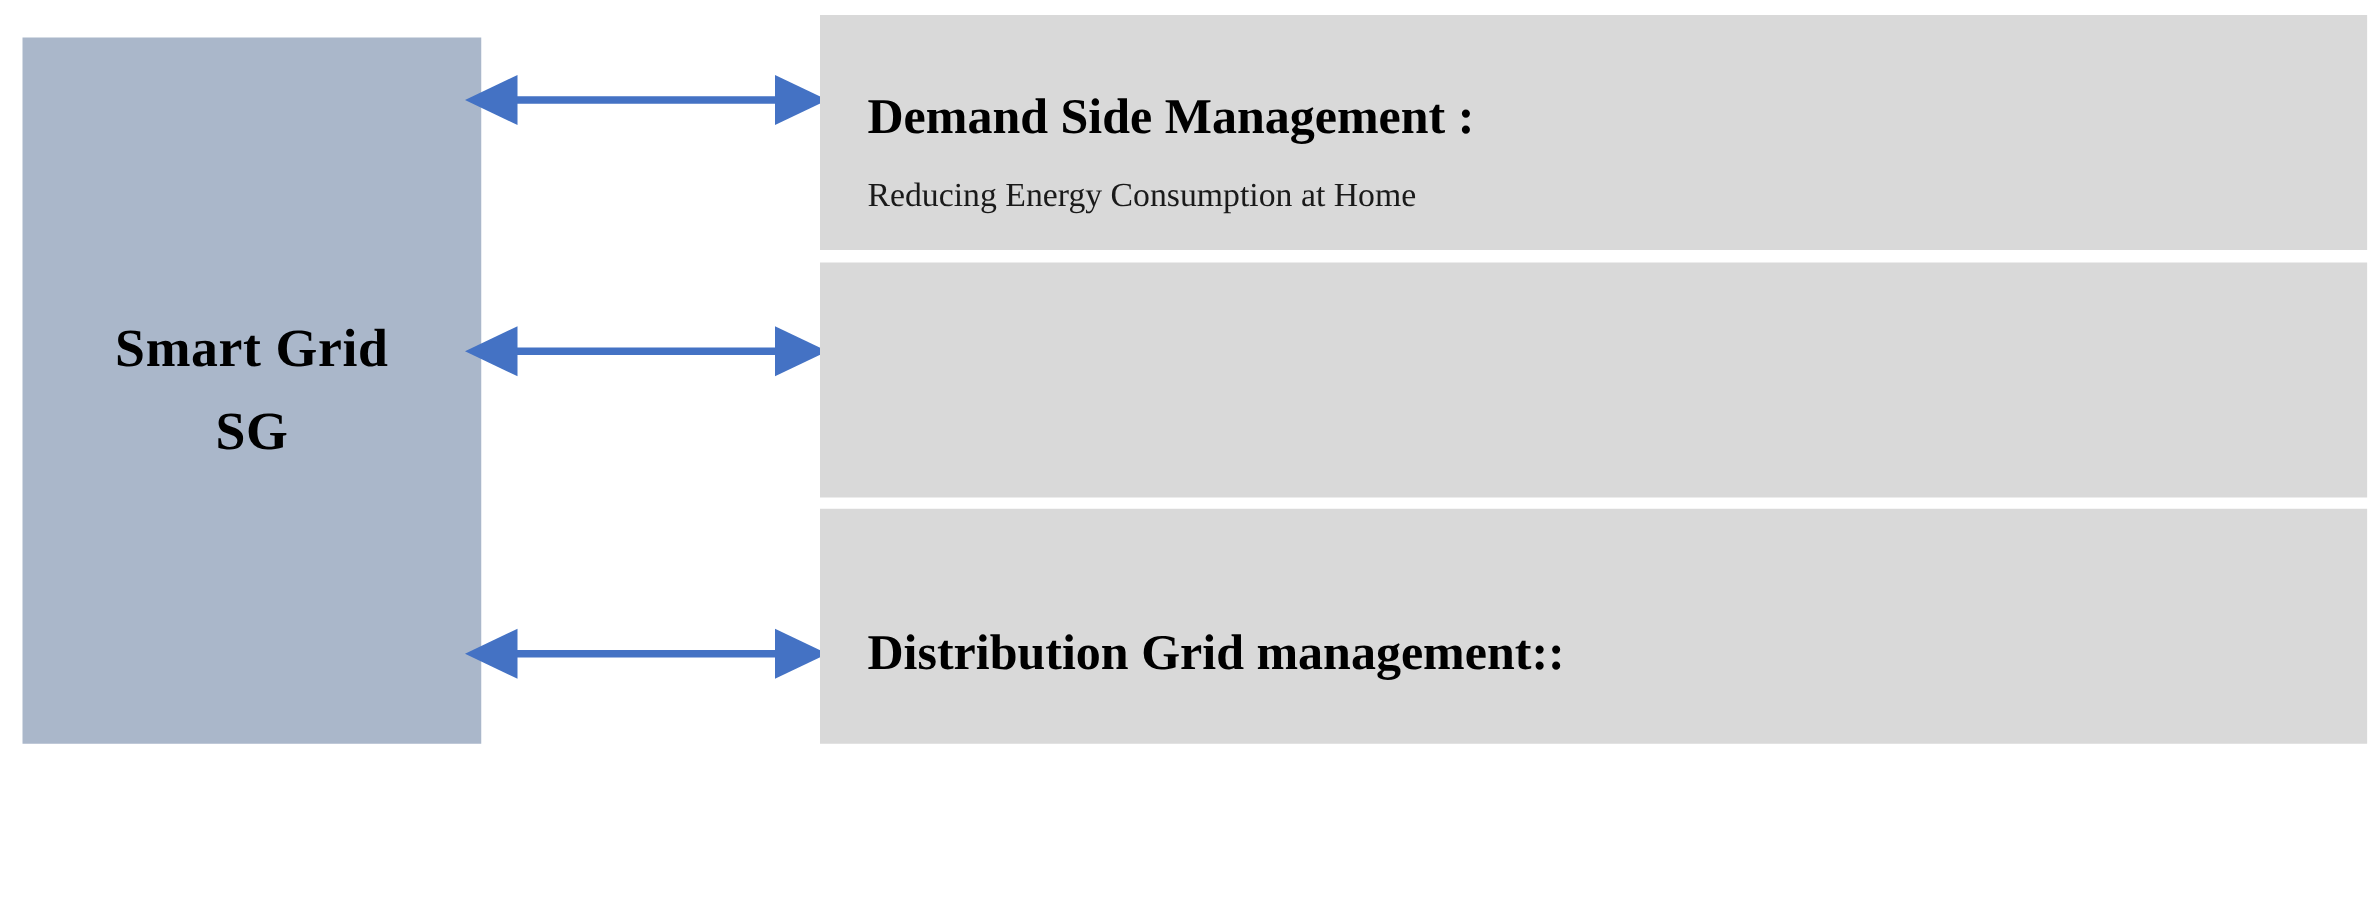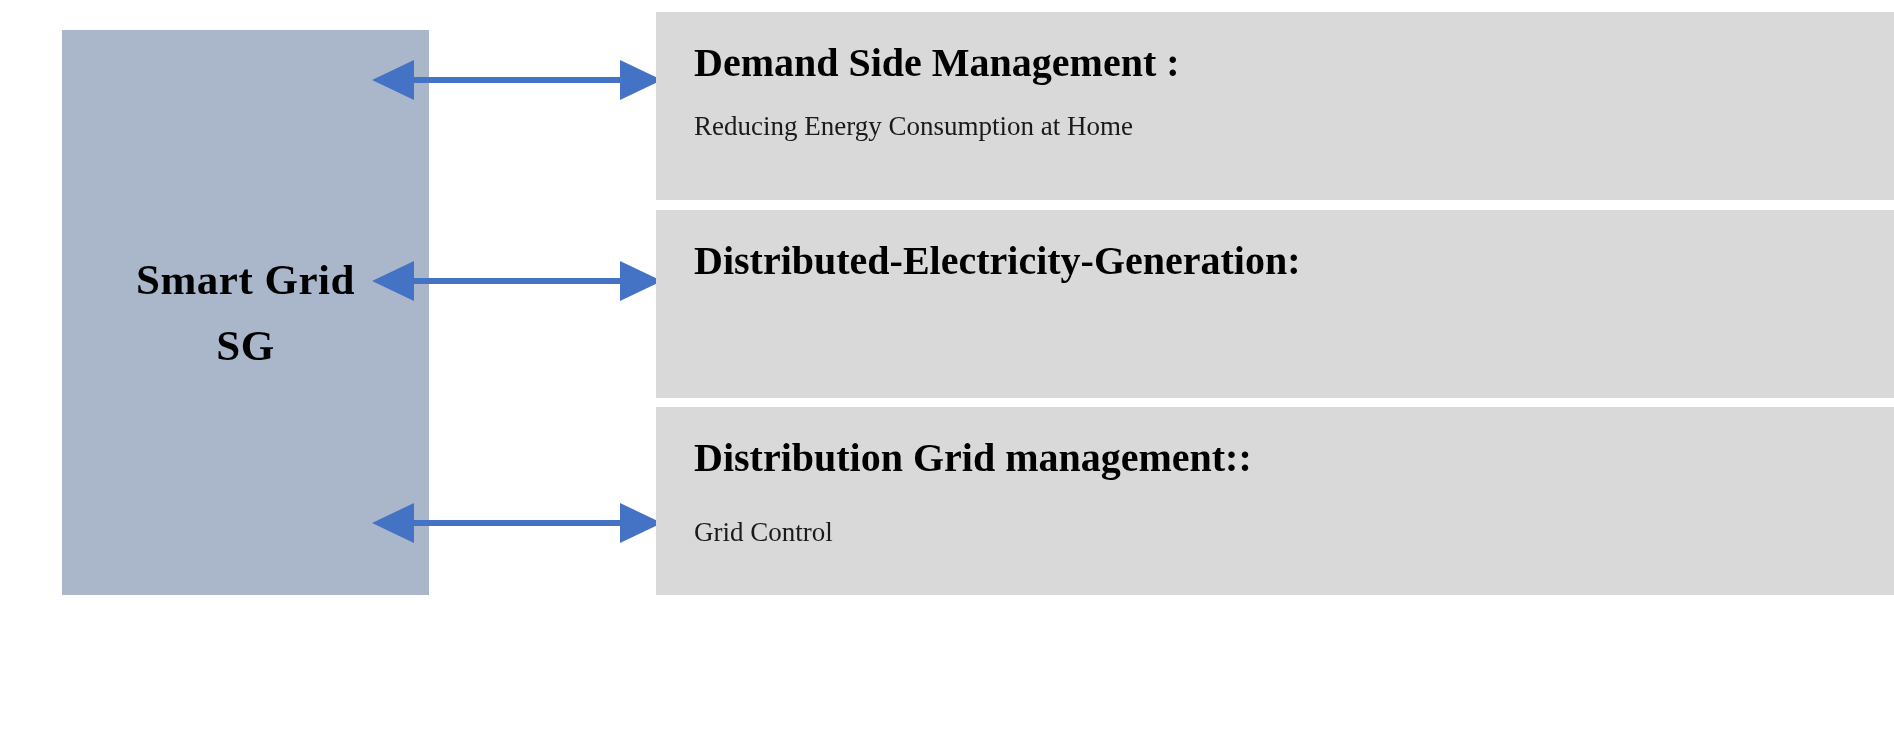--- a/index.html
+++ b/index.html
@@ -26,21 +26,20 @@
     left: 18px;
     top: 30px;
     width: 367px;
     height: 565px;
     background: #aab7ca;
     display: flex;
     flex-direction: column;
     align-items: center;
     justify-content: center;
     gap: 18px;
-    margin-left: 44px;
   }
   .hub-line {
     font-family: "Liberation Serif", "DejaVu Serif", serif;
     font-weight: bold;
     font-size: 43px;
     color: #000000;
     letter-spacing: 0.5px;
     line-height: 1.1;
     text-align: center;
     white-space: nowrap;
@@ -48,21 +47,21 @@
 
   
   .app-box {
     position: absolute;
     left: 656px;
     width: 1238px;
     background: #d9d9d9;
     padding: 26px 36px 26px 38px;
     display: flex;
     flex-direction: column;
-    justify-content: flex-start;
+    justify-content: flex-end;
   }
   #app-box-0 { top: 12px;  height: 188px; }
   #app-box-1 { top: 210px; height: 188px; }
   #app-box-2 { top: 407px; height: 188px; gap: 11px; }
 
   .app-title {
     font-family: "Liberation Serif", "DejaVu Serif", serif;
     font-weight: bold;
     font-size: 40px;
     color: #000000;
@@ -124,21 +123,19 @@
       <polygon points="290,23 248,3 248,43" fill="#4472c4"></polygon>
     </svg>
   </div>
 
   <div class="app-box" id="app-box-0">
     <div class="app-title">Demand Side Management :</div>
     <div class="app-desc">Reducing Energy Consumption at Home</div>
   </div>
 
   <div class="app-box" id="app-box-1">
-    <div class="app-title">Distributed-Electricity-Generation:</div>
   </div>
 
   <div class="app-box" id="app-box-2">
     <div class="app-title">Distribution Grid management::</div>
-    <div class="app-desc">Grid Control</div>
   </div>
 
 </div>
 
 </body></html>

